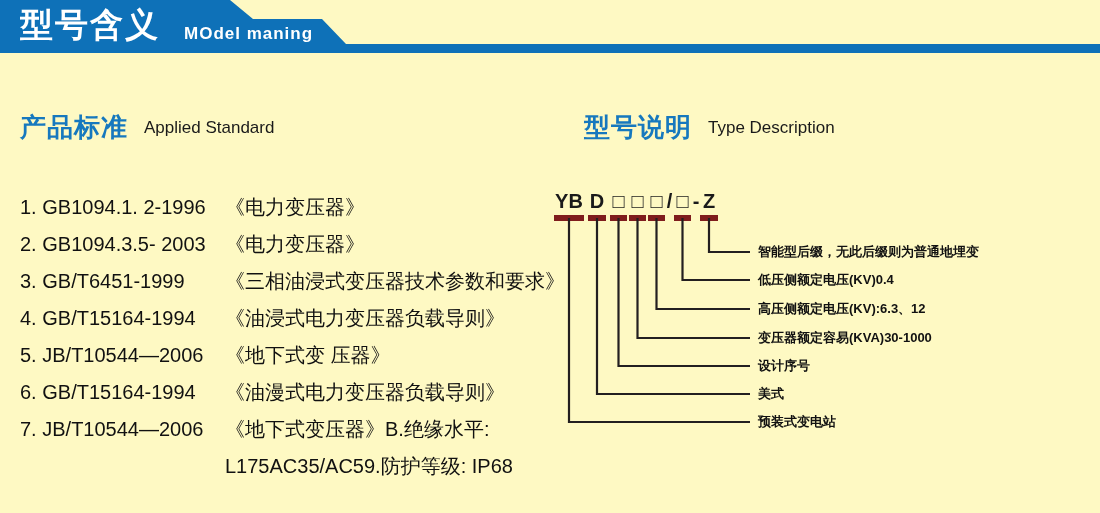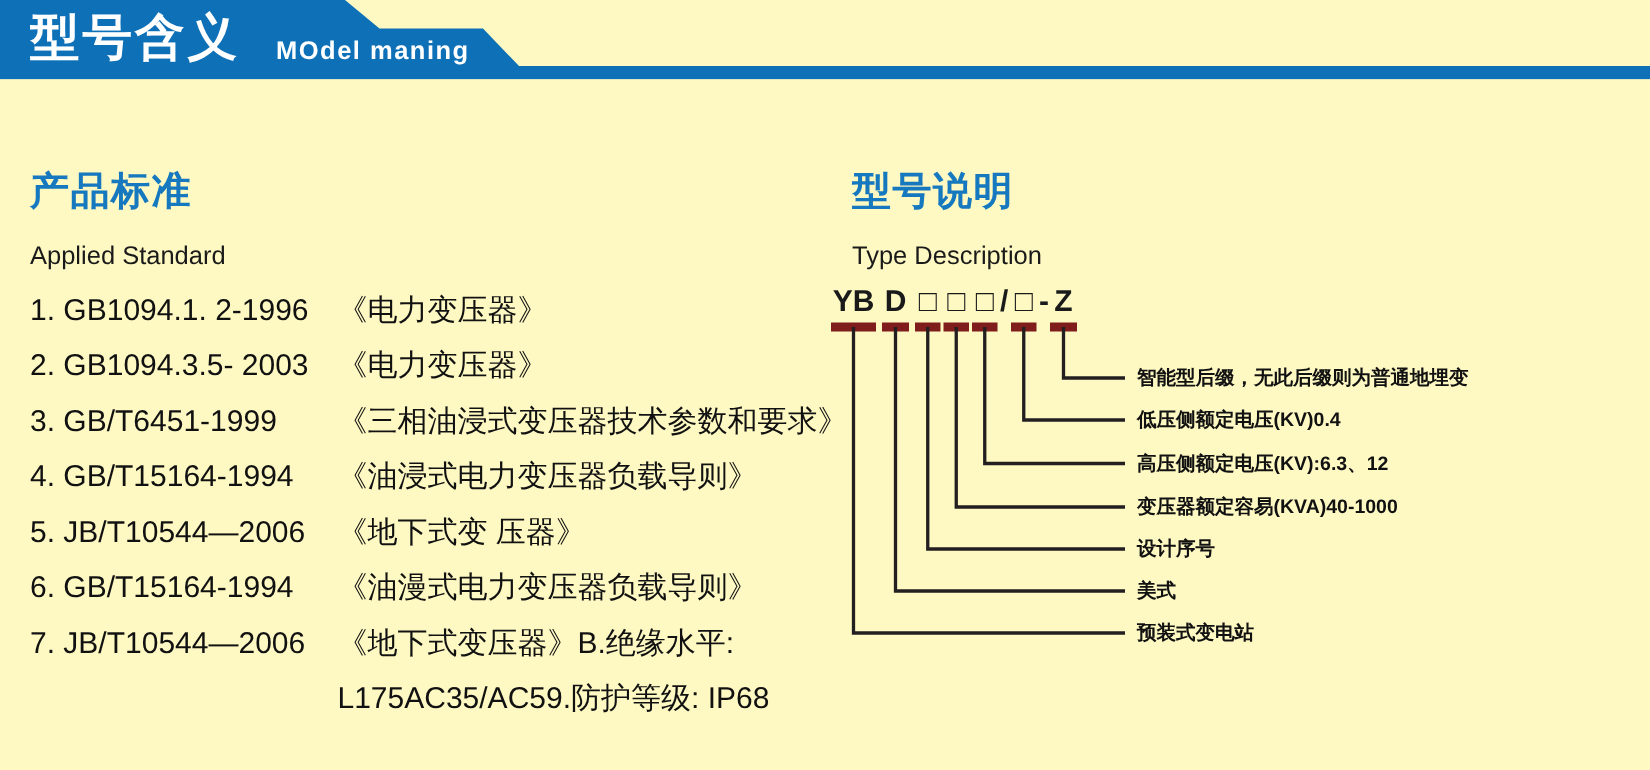--- a/index.html
+++ b/index.html
@@ -18,25 +18,25 @@
   .banner-title {
     position:absolute; left:20px; top:3px;
     font-size:33px; font-weight:bold; color:#ffffff; letter-spacing:2px;
   }
   .banner-sub {
     position:absolute; left:184px; top:24px;
     font-size:17px; color:#ffffff; letter-spacing:1px; font-weight:bold;
   }
 
   
-  .heading { position:absolute; display:flex; align-items:flex-start; gap:16px;flex-direction:column; }
+  .heading { position:absolute; display:flex; align-items:center; gap:16px; }
   .heading .zh { font-size:26px; font-weight:bold; color:#1678be; letter-spacing:1px; }
   .heading .en { font-size:17px; color:#1a1a1a; }
   .heading-left  { left:20px;  top:110px; }
-  .heading-right { left:568px; top:110px; }
+  .heading-right { left:584px; top:110px; }
 
   
   .std-list {
     position:absolute; left:20px; top:196px;
     display:flex; flex-direction:column; gap:14px;
   }
   .std-row { display:flex; font-size:20px; line-height:23px; color:#111111; }
   .std-code { width:205px; flex:none; white-space:nowrap; }
   .std-title { white-space:nowrap; }
 
@@ -127,19 +127,19 @@
       <path d="M106.5,28 V119 H200"></path>
       <path d="M87.5,28 V148 H200"></path>
       <path d="M68.5,28 V176 H200"></path>
       <path d="M47,28 V204 H200"></path>
       <path d="M19,28 V232 H200"></path>
     </svg>
 
     <div class="diagram-label" style="top:51px;">智能型后缀，无此后缀则为普通地埋变</div>
     <div class="diagram-label" style="top:79px;">低压侧额定电压(KV)0.4</div>
     <div class="diagram-label" style="top:108px;">高压侧额定电压(KV):6.3、12</div>
-    <div class="diagram-label" style="top:137px;">变压器额定容易(KVA)40-1000</div>
+    <div class="diagram-label" style="top:137px;">变压器额定容易(KVA)30-1000</div>
     <div class="diagram-label" style="top:165px;">设计序号</div>
     <div class="diagram-label" style="top:193px;">美式</div>
     <div class="diagram-label" style="top:221px;">预装式变电站</div>
   </div>
 
 </div>
 
 </body></html>

